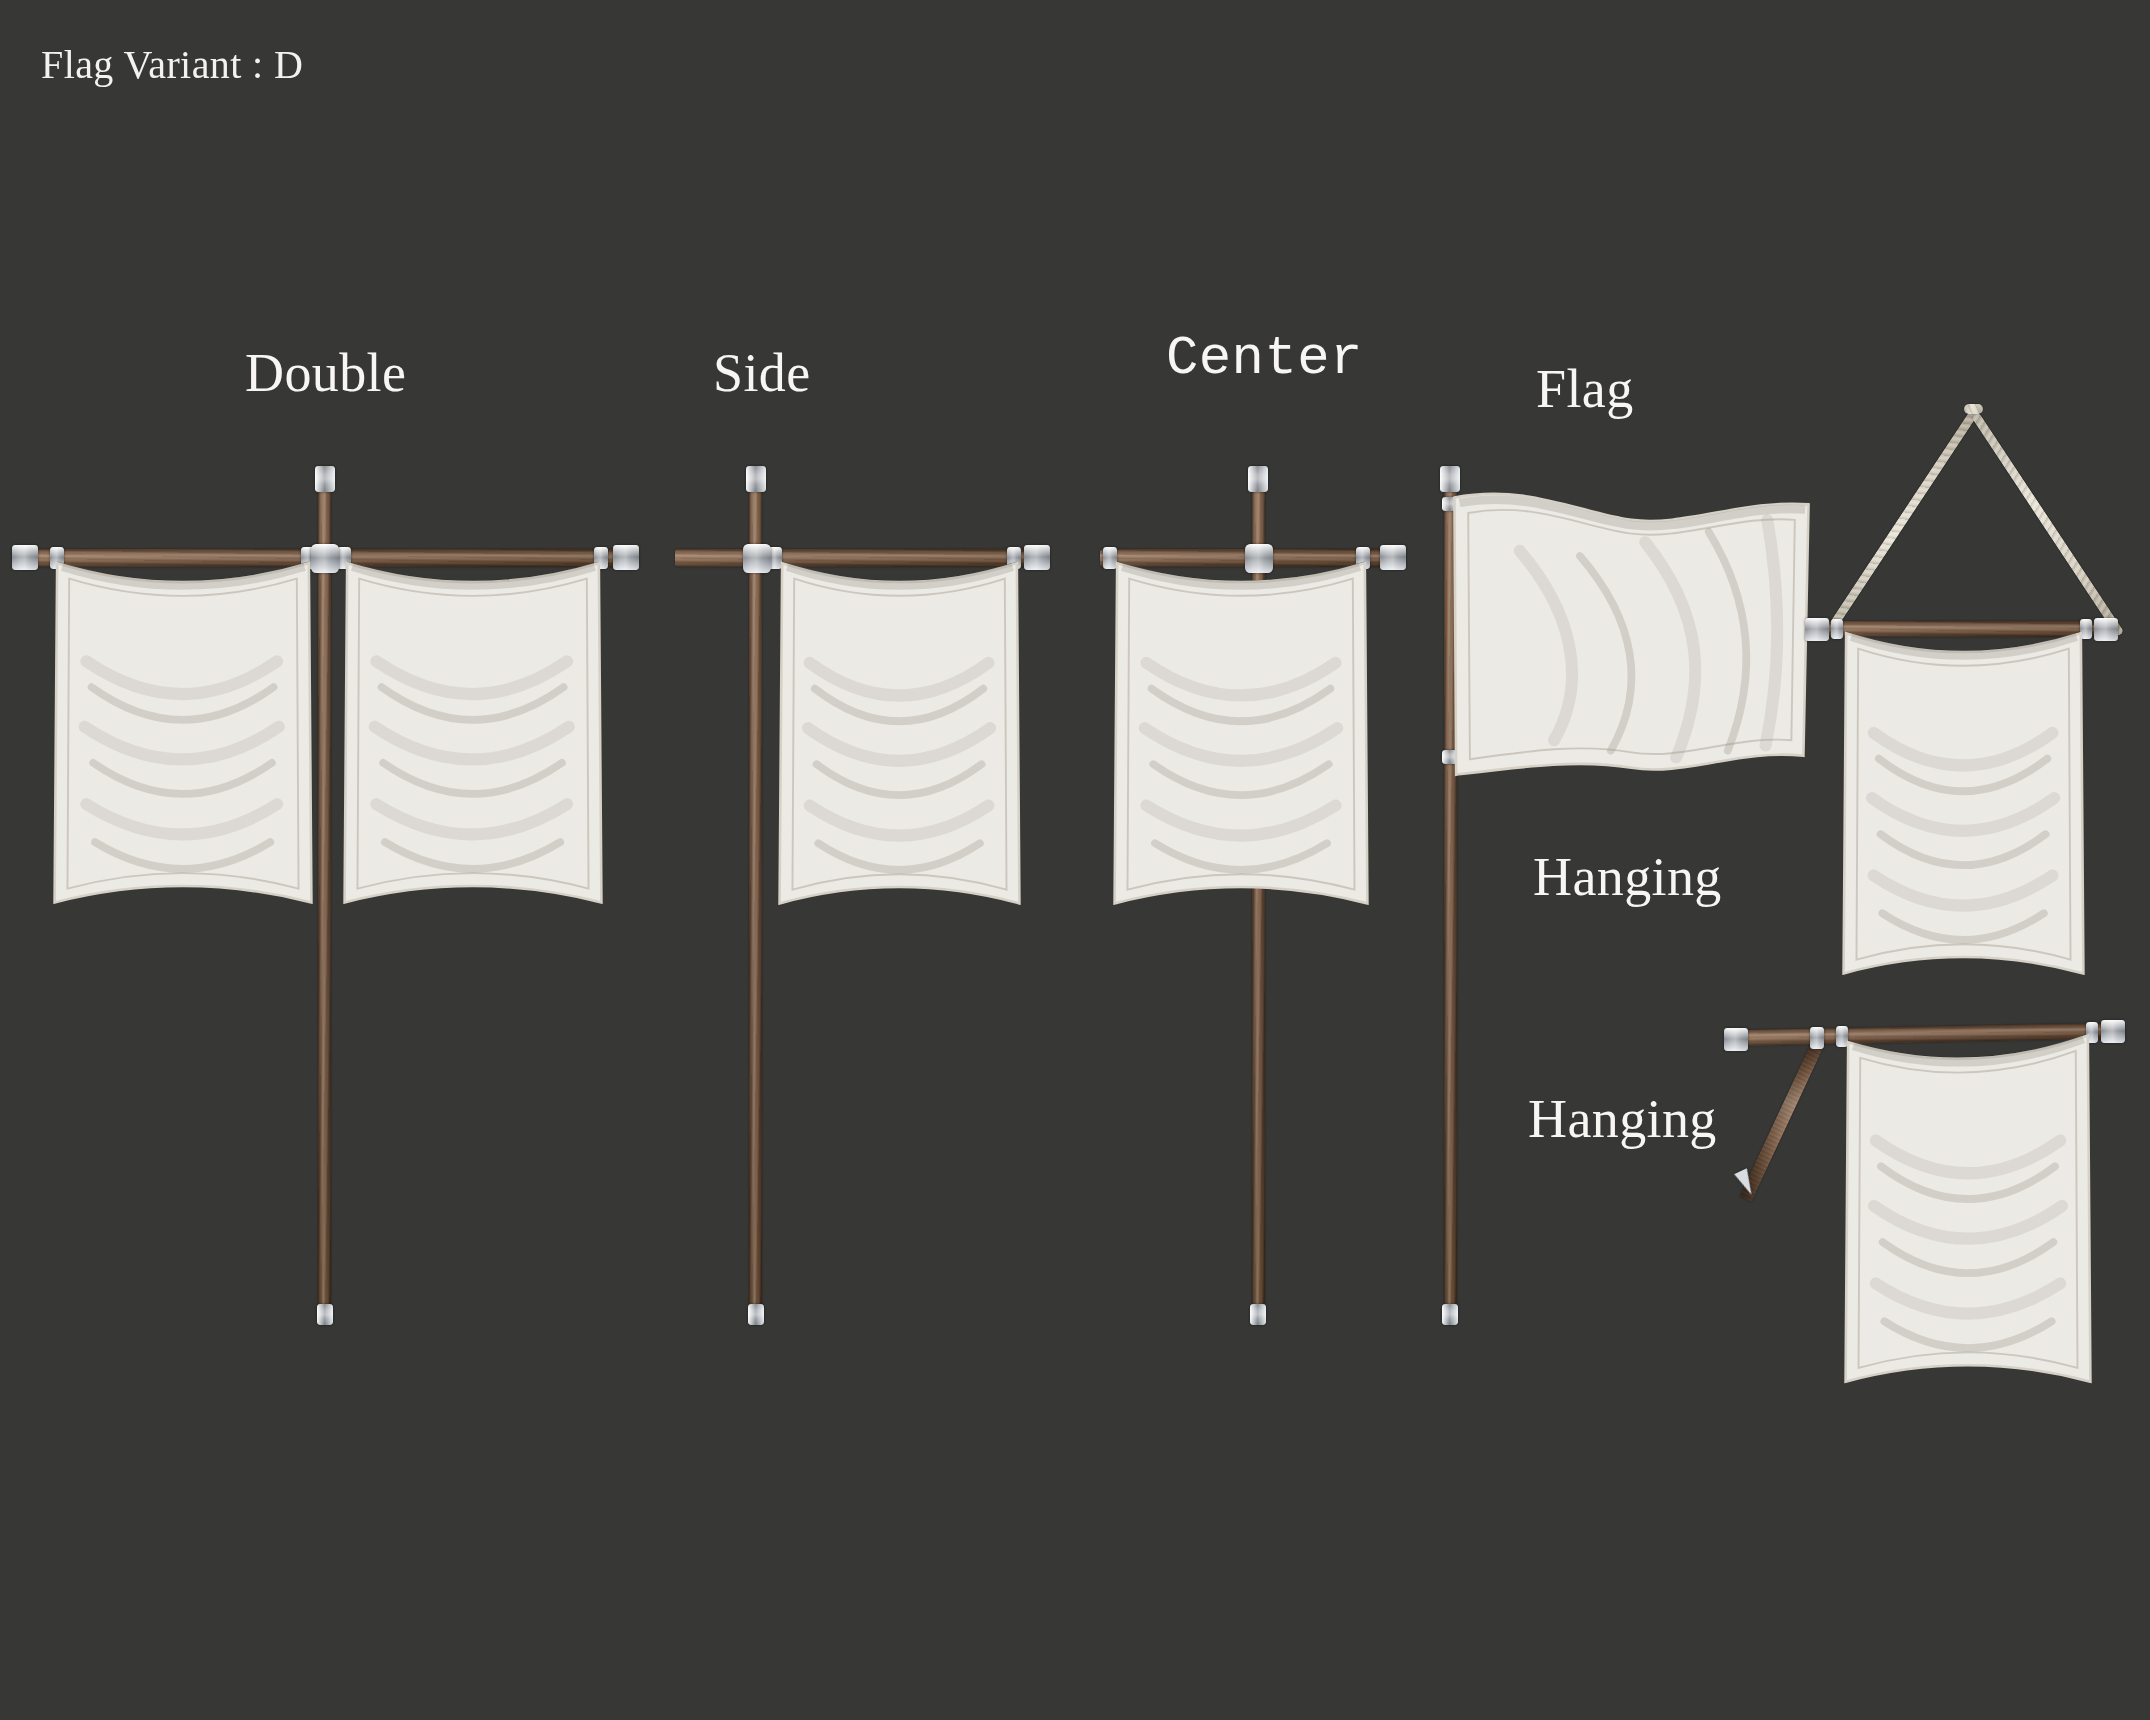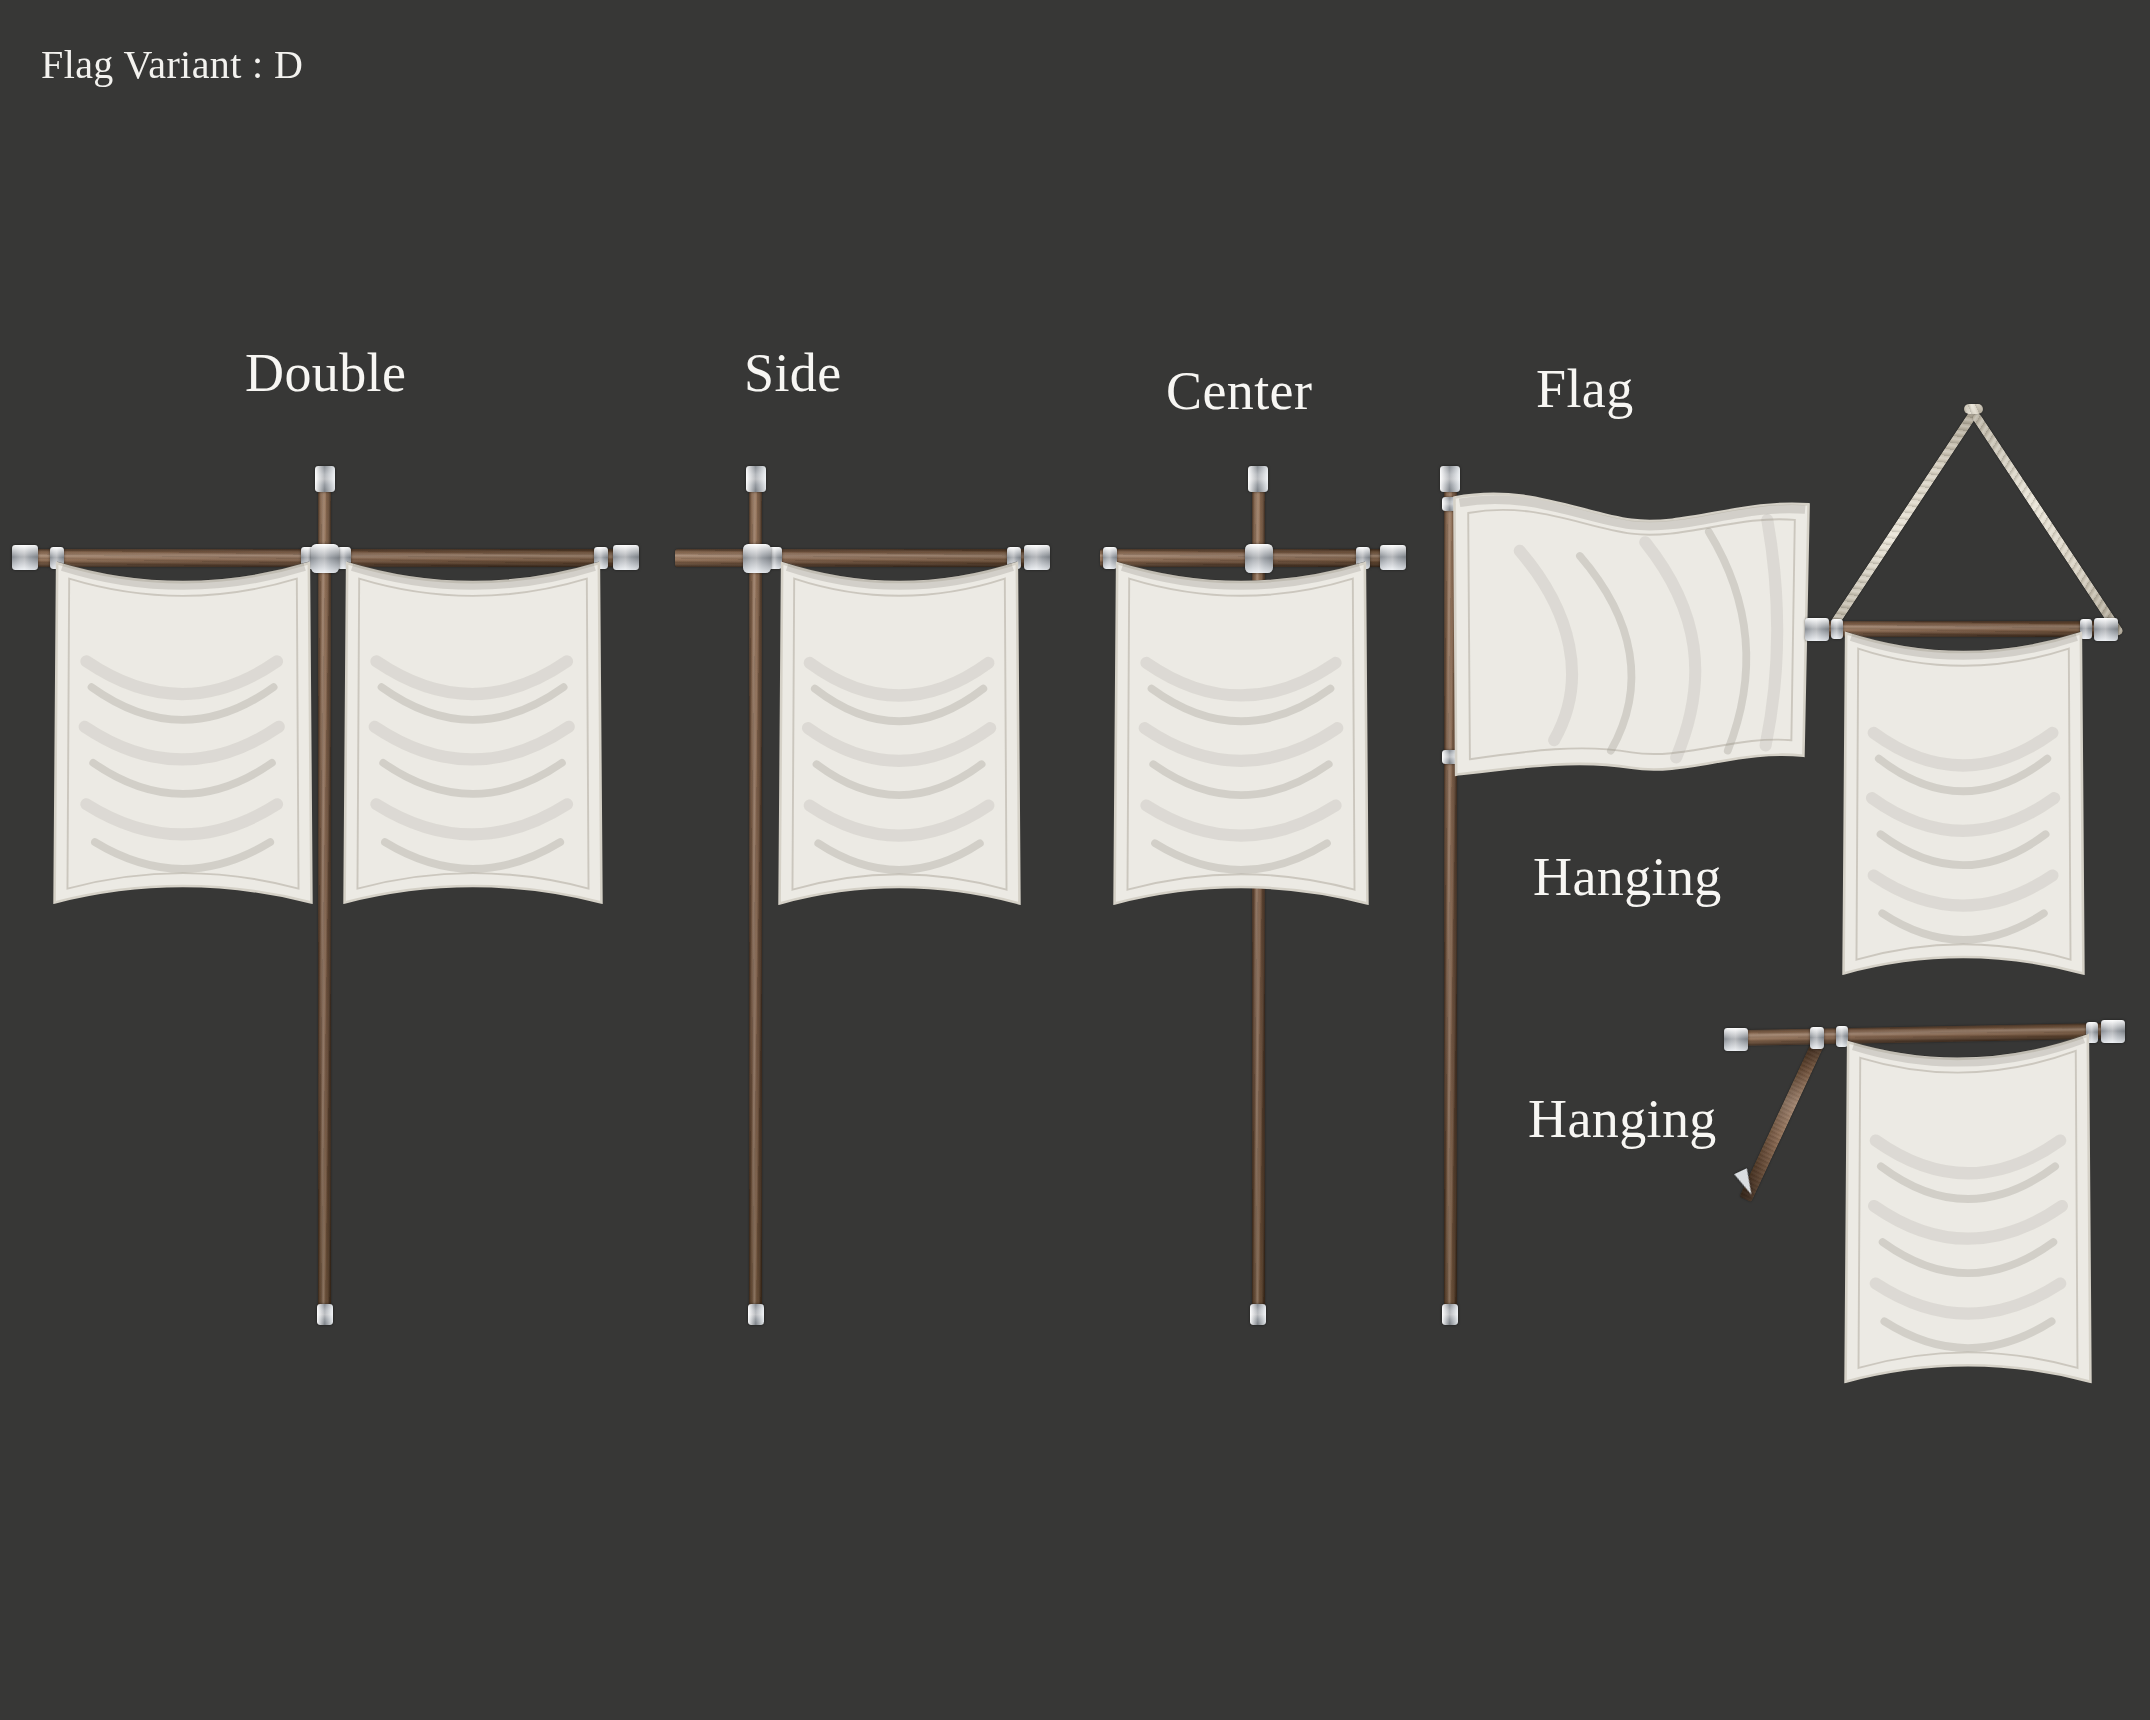--- a/index.html
+++ b/index.html
@@ -115,22 +115,22 @@
   .topshadow{fill:rgba(40,38,35,.55);}
 </style>
 </head>
 <body style="background: rgb(55, 55, 54);">
 
 <div id="stage">
 
   <div class="title">Flag Variant : D</div>
 
   <div class="caption" style="left:245px;top:342px;">Double</div>
-  <div class="caption" style="left:744px;top:342px;">Side</div>
-  <div class="caption" style="left:1166px;top:360px;">Center</div>
+  <div class="caption" style="left:713px;top:342px;">Side</div>
+  <div class="caption" style="left:1166px;top:328px;font-family:Liberation Mono, monospace;">Center</div>
   <div class="caption" style="left:1536px;top:358px;">Flag</div>
   <div class="caption" style="left:1533px;top:846px;">Hanging</div>
   <div class="caption" style="left:1528px;top:1088px;">Hanging</div>
 
   <div>
 
     <div class="pole" style="left:318px;top:478px;width:13px;height:839px;"></div>
     <div class="cap v" style="left:315px;top:466px;width:20px;height:26px;"></div>
     <div class="cap v" style="left:317px;top:1304px;width:16.3px;height:20.6px;"></div>
 

